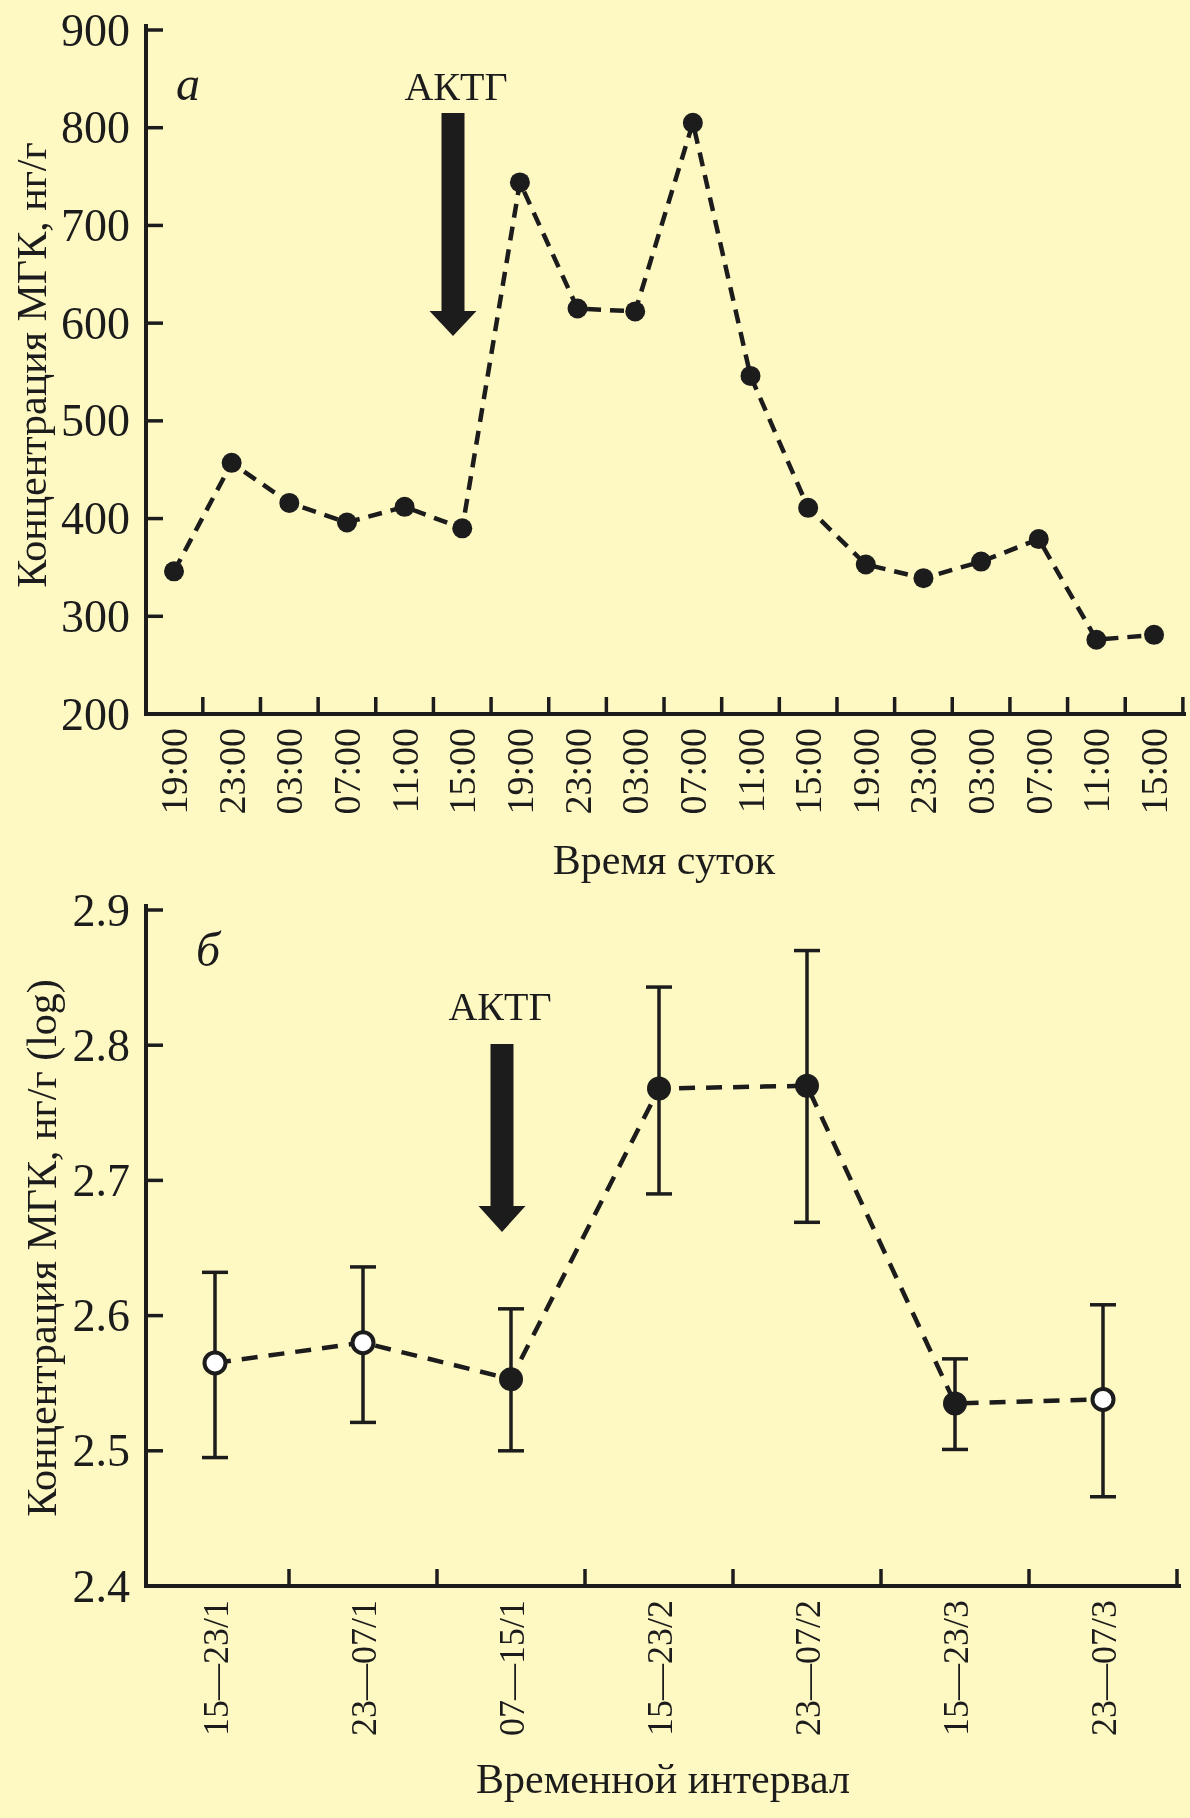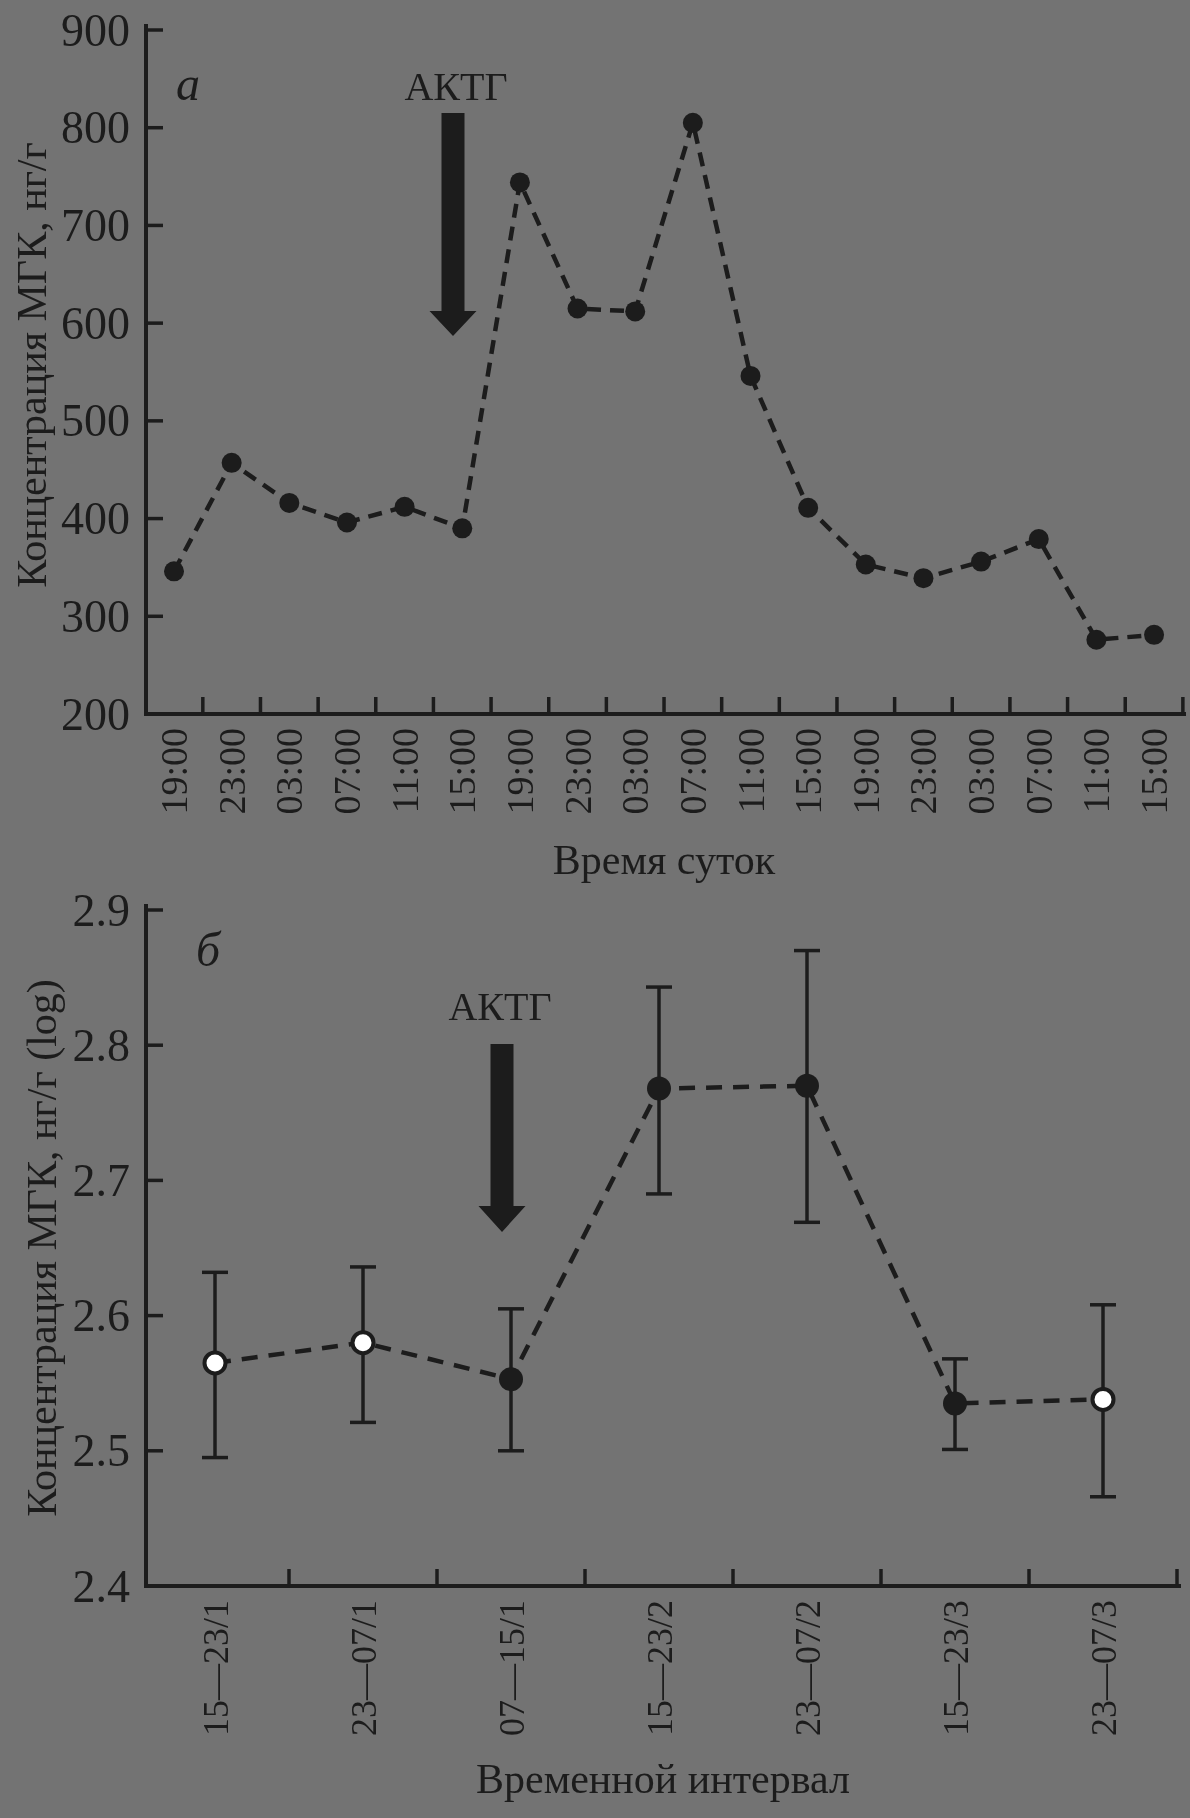--- a/index.html
+++ b/index.html
@@ -1,16 +1,16 @@
 <!DOCTYPE html>
 <html><head>
 <meta charset="utf-8">
 <style>
   html,body{margin:0;padding:0;background:#ffffff;}
-  .figure{position:relative;width:1190px;height:1818px;background:#737373;overflow:hidden;}
+  .figure{position:relative;width:1190px;height:1818px;background:#fef9c3;overflow:hidden;}
   svg{display:block;}
   text{fill:#1c1c1c;}
 </style>
 </head>
 <body>
 
 <div class="figure">
   <svg id="fig-svg" width="1190" height="1818" viewBox="0 0 1190 1818">
       <g>
         <line x1="146" y1="24" x2="146" y2="716" stroke="#1c1c1c" stroke-width="4"></line>

